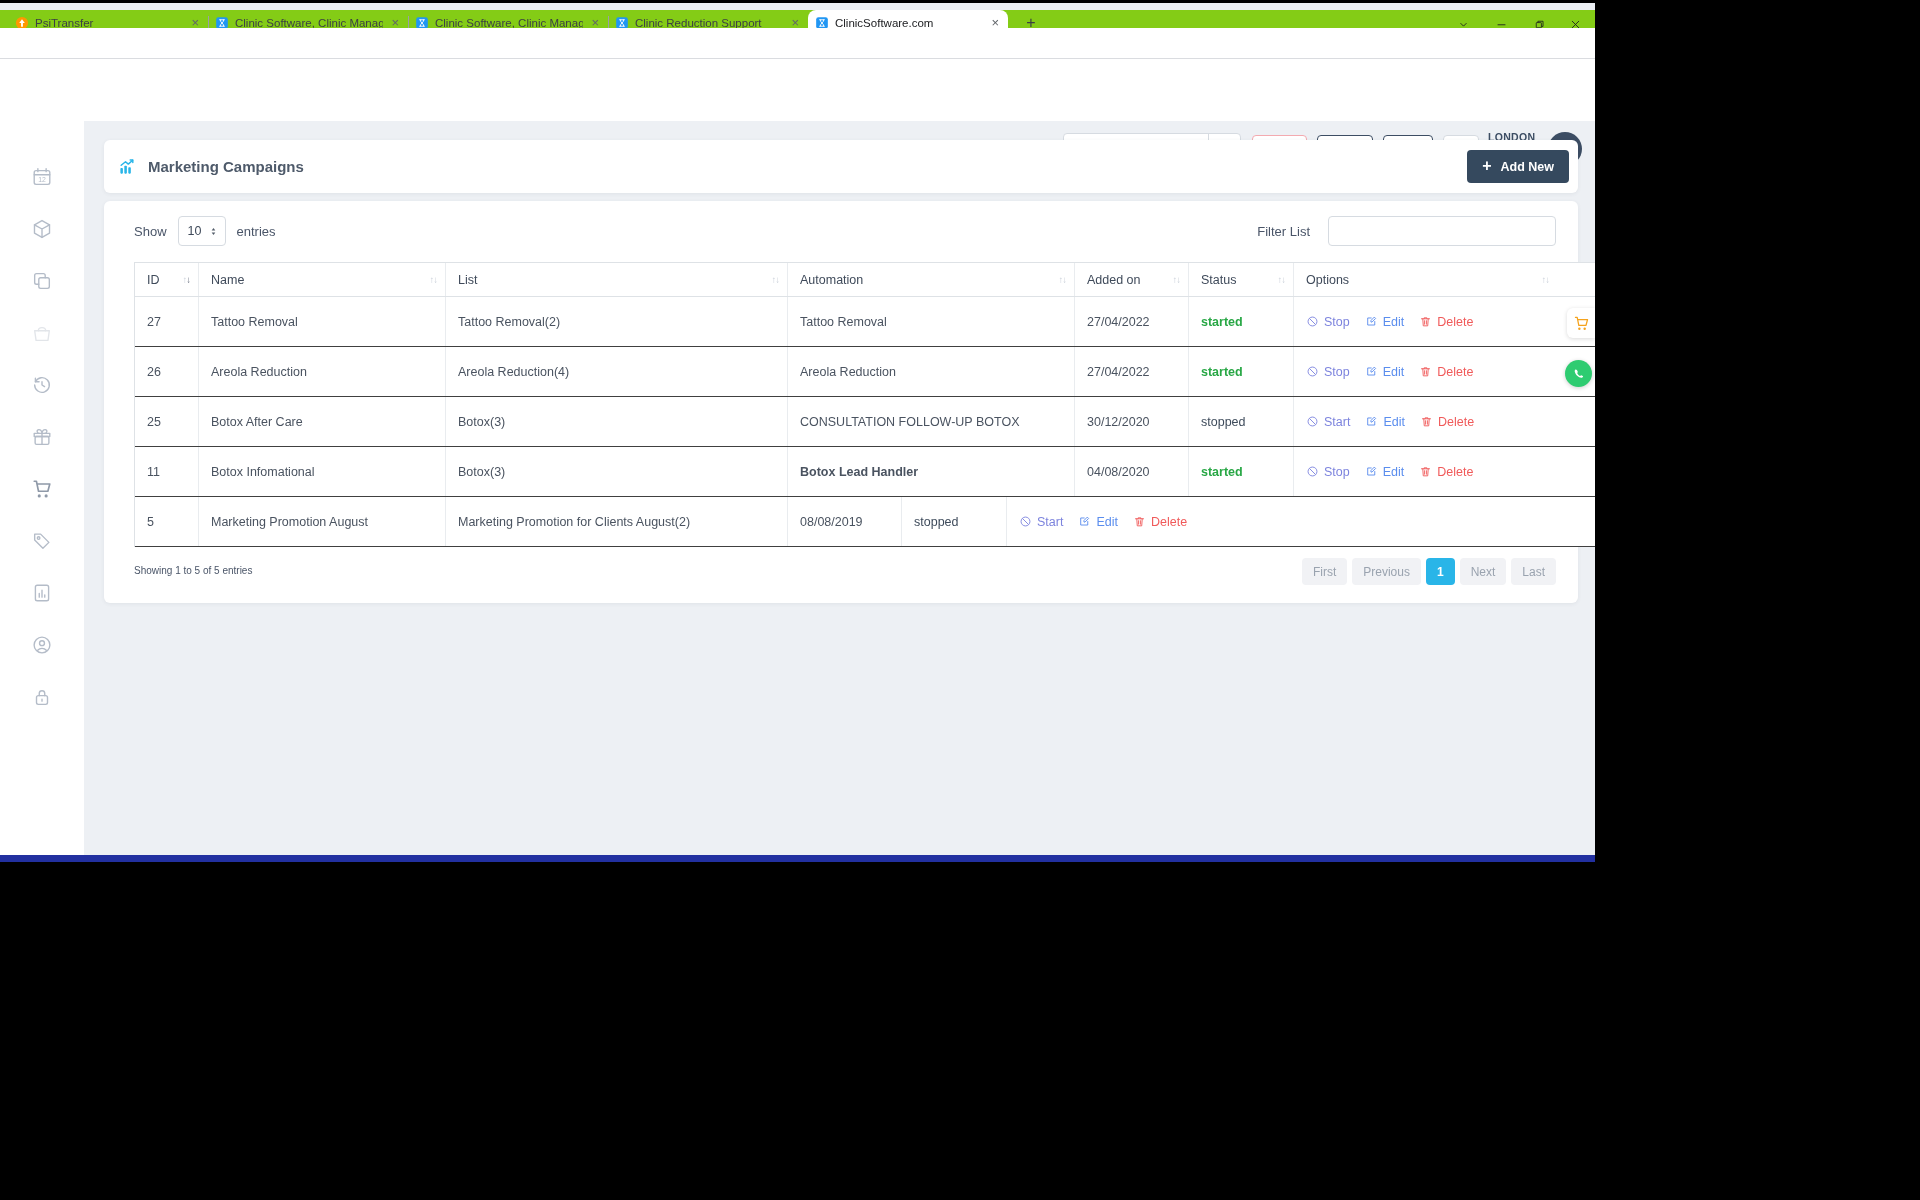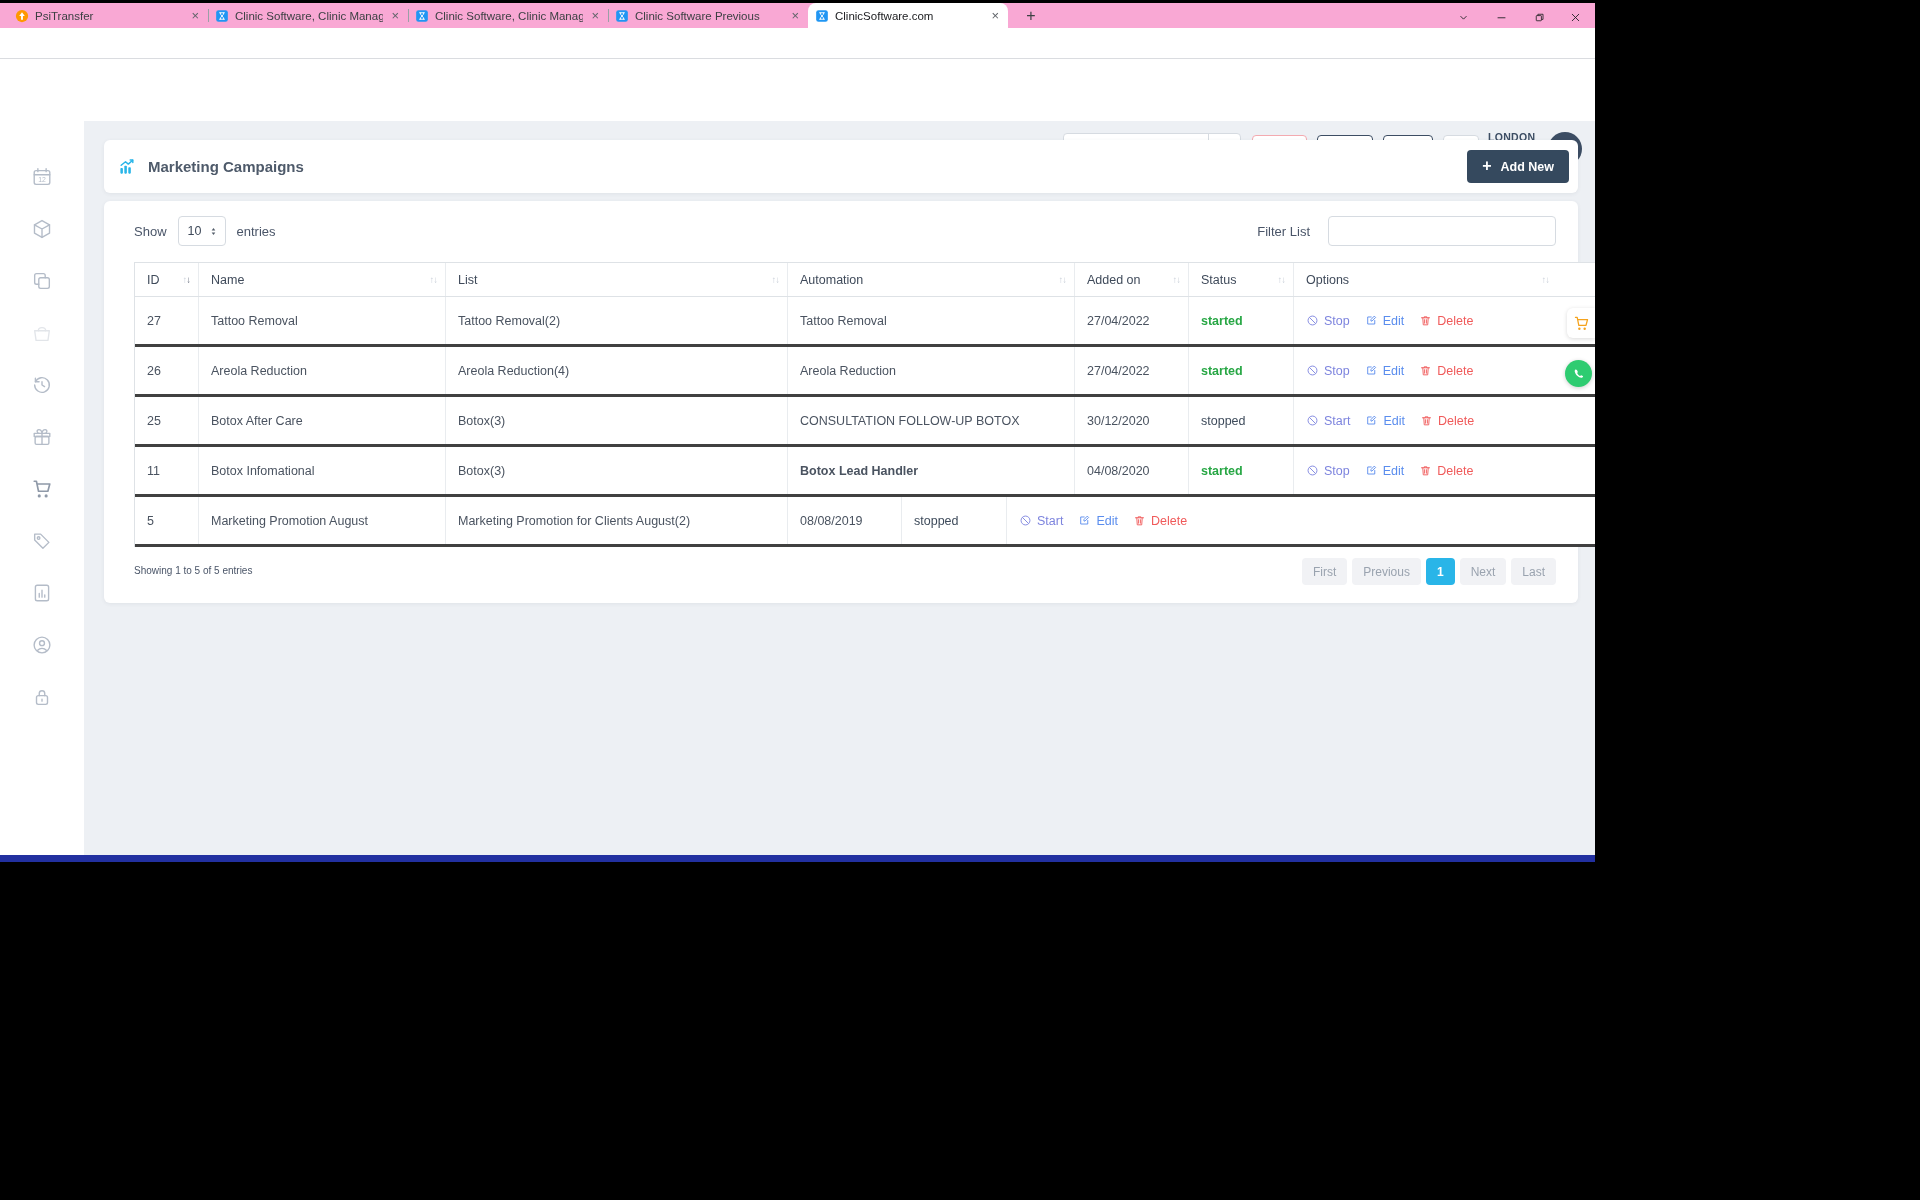--- a/index.html
+++ b/index.html
@@ -2,21 +2,21 @@
 <html><head>
 <meta charset="utf-8">
 <style>
 *{box-sizing:border-box;margin:0;padding:0}
 html,body{background:#000}
 body{width:1920px;height:1200px;position:relative;font-family:"Liberation Sans",sans-serif;overflow:hidden}
 svg{display:block}
 .screen{position:absolute;left:0;top:0;width:1595px;height:862px;background:#edf0f4;overflow:hidden}
 .top-edge{position:absolute;left:0;top:0;width:100%;height:3px;background:#000}
 
-.tabstrip{position:absolute;left:0;top:3px;width:100%;height:25px;background:#f9a8d4}
+.tabstrip{position:absolute;left:0;top:10px;width:100%;height:25px;background:#84cc16}
 .tabs{position:absolute;left:8px;top:0;height:25px;display:flex}
 .tab{width:200px;height:25px;display:flex;align-items:center;gap:6px;padding:0 7px;font-size:11.5px;color:#3c4043;border-radius:8px 8px 0 0;position:relative;cursor:pointer}
 .tab.sep::before{content:"";position:absolute;left:0;top:6px;height:13px;width:1px;background:#9aa0a6}
 .tab.active{background:#fff;color:#202124}
 .fav{width:14px;height:14px;flex:0 0 14px}
 .fav svg{width:14px;height:14px}
 .tab-title{flex:1;overflow:hidden;white-space:nowrap}
 .tab-x{font-size:13px;color:#5f6368;padding:0 2px}
 .newtab{position:absolute;left:1018px;top:1px;width:26px;height:23px;display:flex;align-items:center;justify-content:center;font-size:16px;color:#3c4043;cursor:pointer}
 .winctl{position:absolute;top:3px;width:28px;height:22px;display:flex;align-items:center;justify-content:center;cursor:pointer}
@@ -76,21 +76,21 @@
 .pselect svg{width:11px;height:11px}
 .filterrow{position:absolute;right:22px;top:15px;display:flex;align-items:center;gap:18px;font-size:13px;color:#4a5568}
 .filterrow input{width:228px;height:30px;border:1px solid #d6dbe1;border-radius:4px;padding:0 8px;font-size:12.5px;color:#4a5360;font-family:inherit;outline:none}
 .table{position:absolute;left:30px;top:61px;width:1580px;border:1px solid #dee2e6;border-bottom:none;font-size:12.5px;color:#4a5360}
 .tr-head{display:flex;height:34px;border-bottom:1px solid #dee2e6;background:#fff}
 .th{display:flex;align-items:center;padding:0 8px 0 12px;font-weight:500;color:#3f4a5a;border-right:1px solid #e9ecef;cursor:pointer}
 .th:last-child{border-right:none}
 .sort{margin-left:auto;font-size:9.5px;color:#c9cfd8;display:flex;letter-spacing:-1px}
 .sort i{font-style:normal}
 .sort .dark{color:#6b7280}
-.tr{display:flex;height:50px;border-bottom:3px solid #404040;background:#fff}
+.tr{display:flex;height:50px;border-bottom:1px solid #404040;background:#fff}
 .td{display:flex;align-items:center;padding:0 8px 0 12px;border-right:1px solid #e9ecef;overflow:hidden;white-space:nowrap}
 .td:last-child{border-right:none}
 .status-started{color:#28a745;font-weight:700}
 .status-stopped{color:#3e4b5b}
 .act{display:flex;align-items:center;gap:5px;margin-right:15px;font-size:12.5px;cursor:pointer}
 .act svg{width:13px;height:13px}
 .act-toggle{color:#7d84de}
 .act-edit{color:#5a8dee}
 .act-del{color:#f05a5a}
 .summary{position:absolute;left:30px;top:364px;font-size:10px;color:#4a5568}
@@ -141,21 +141,21 @@
           <span class="tab-title">Clinic Software, Clinic Manageme</span>
           <span class="tab-x">×</span>
         </div>
         <div class="tab sep">
           <span class="fav">
             <svg viewBox="0 0 24 24">
               <rect x="2" y="2" width="20" height="20" rx="4" fill="#2196f3"></rect>
               <path d="M8 6.5h8M8 17.5h8M8.8 6.5c0 5 6.4 6 6.4 11M15.2 6.5c0 5-6.4 6-6.4 11" stroke="#fff" stroke-width="1.6" fill="none" stroke-linecap="round"></path>
             </svg>
           </span>
-          <span class="tab-title">Clinic Software Previous</span>
+          <span class="tab-title">Clinic Reduction Support</span>
           <span class="tab-x">×</span>
         </div>
         <div class="tab active">
           <span class="fav">
             <svg viewBox="0 0 24 24">
               <rect x="2" y="2" width="20" height="20" rx="4" fill="#2196f3"></rect>
               <path d="M8 6.5h8M8 17.5h8M8.8 6.5c0 5 6.4 6 6.4 11M15.2 6.5c0 5-6.4 6-6.4 11" stroke="#fff" stroke-width="1.6" fill="none" stroke-linecap="round"></path>
             </svg>
           </span>
           <span class="tab-title">ClinicSoftware.com</span>

